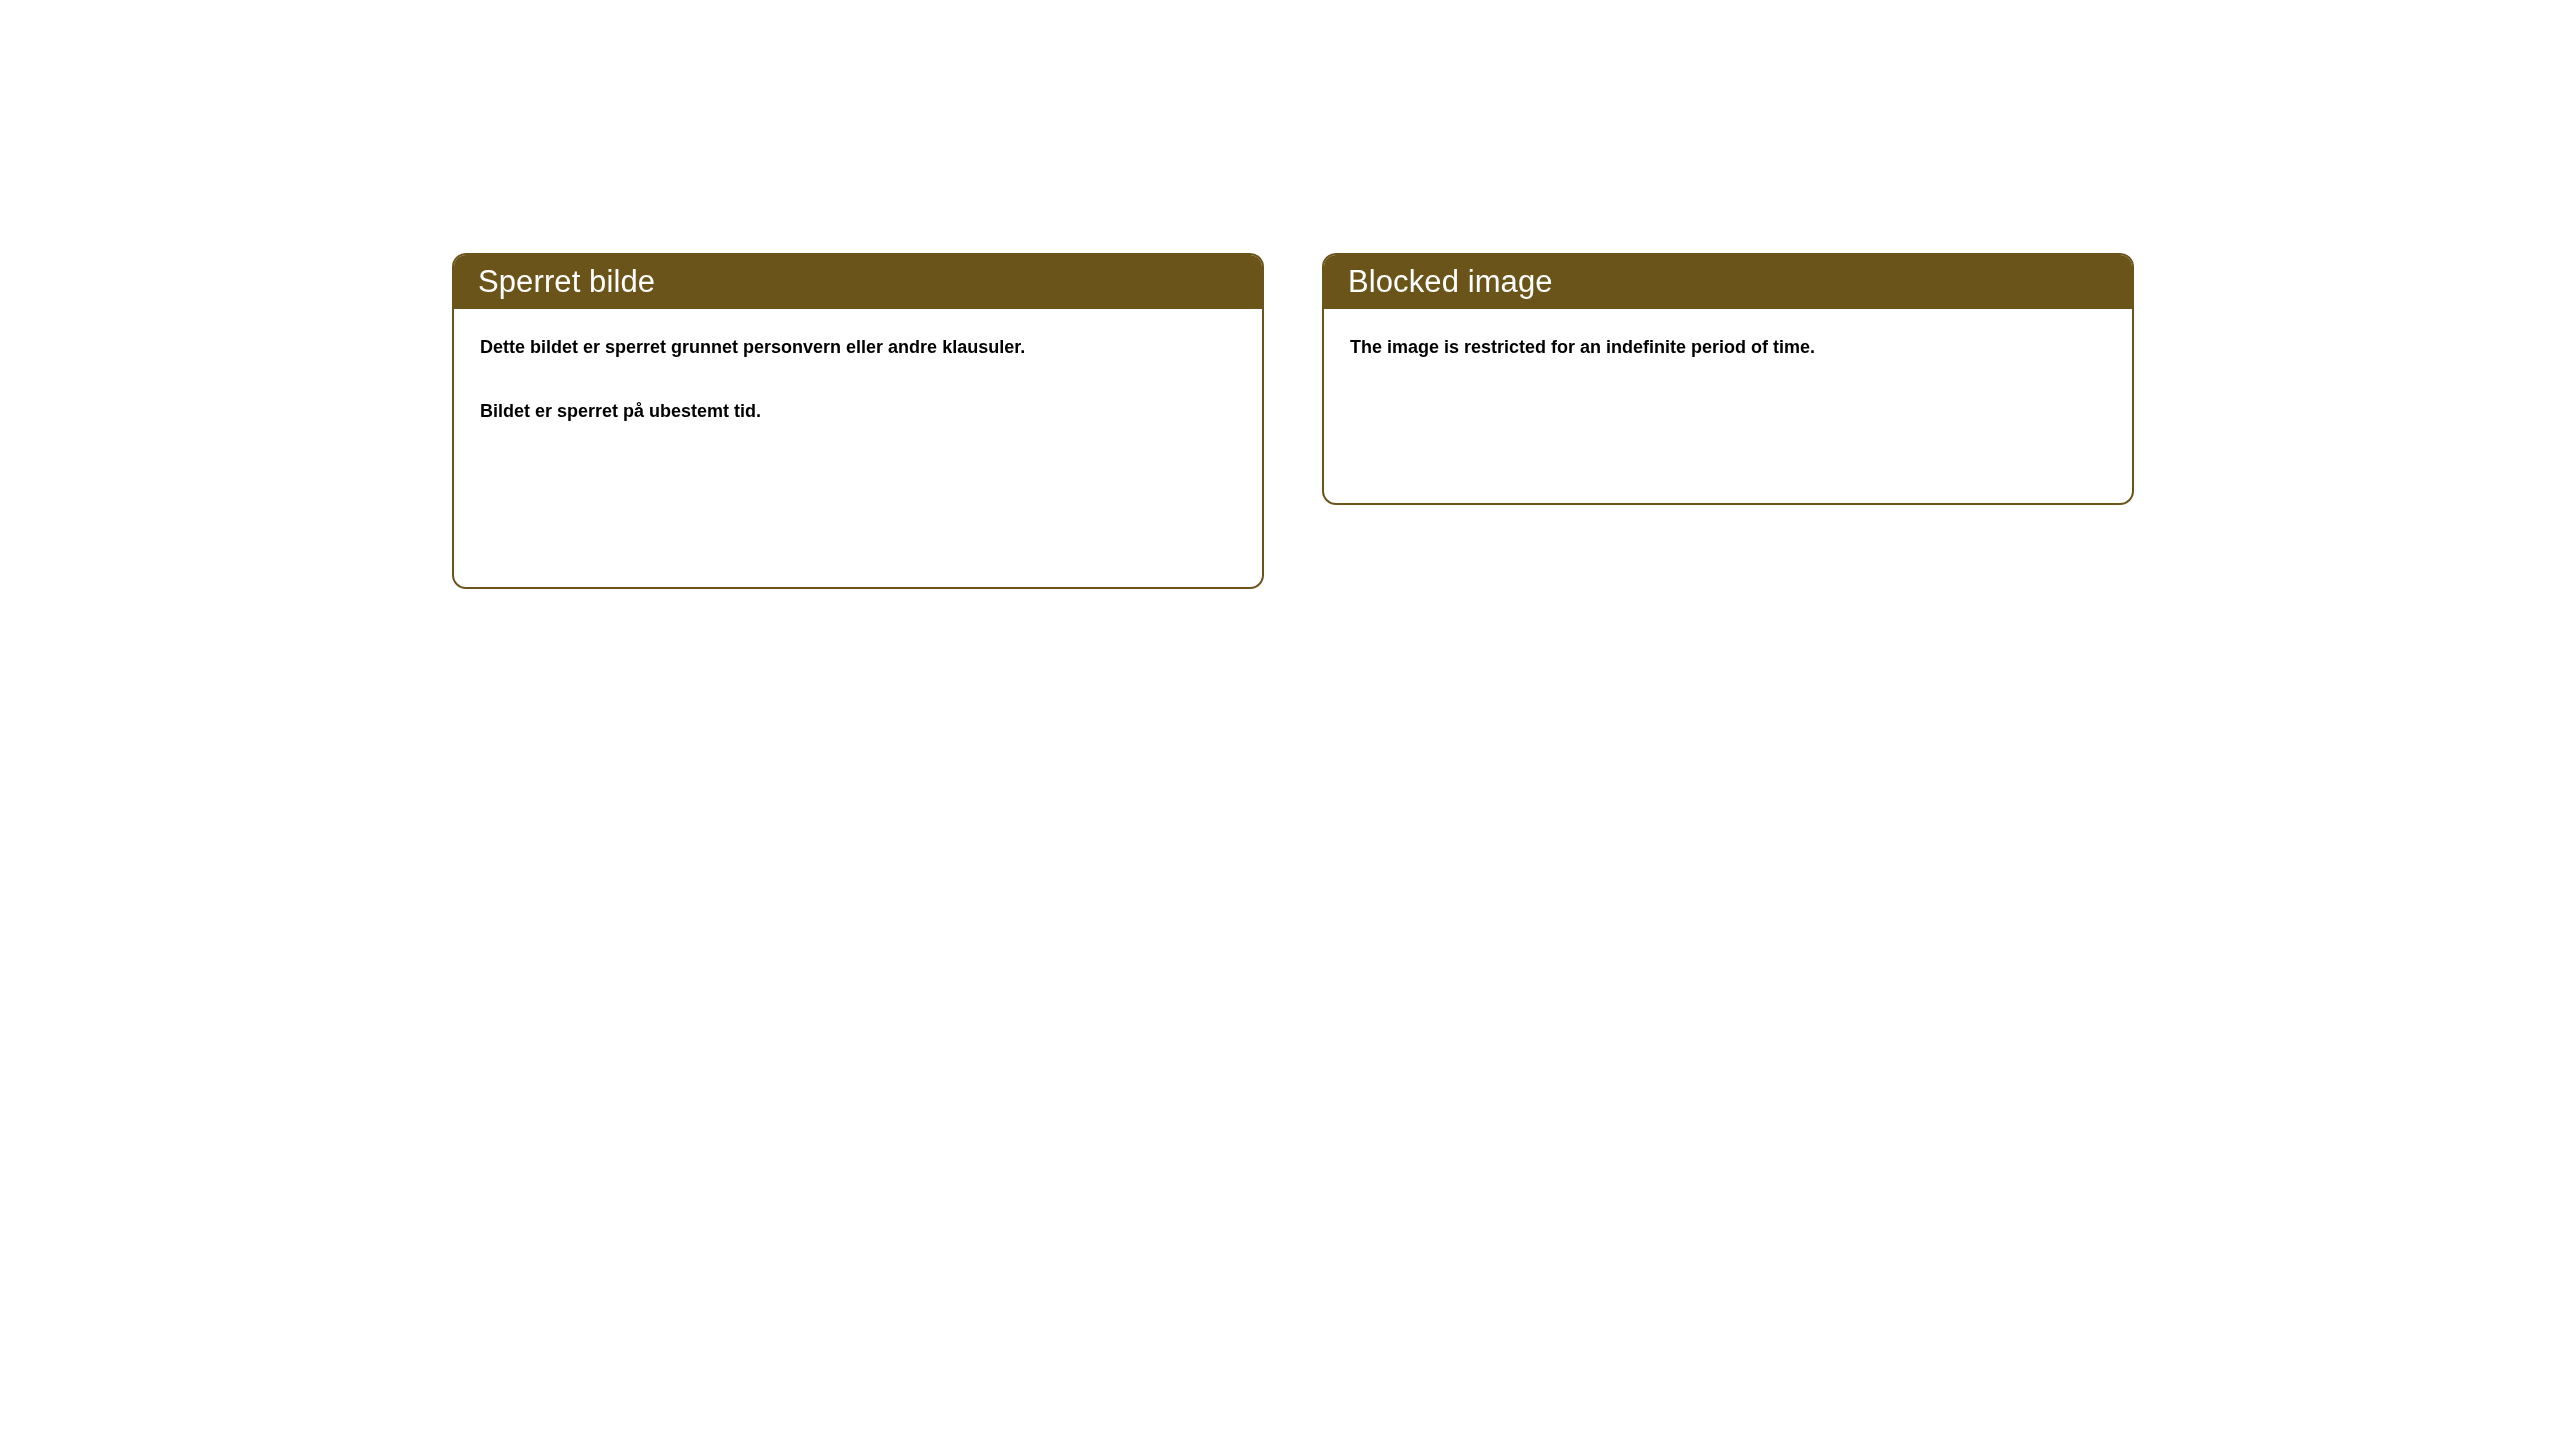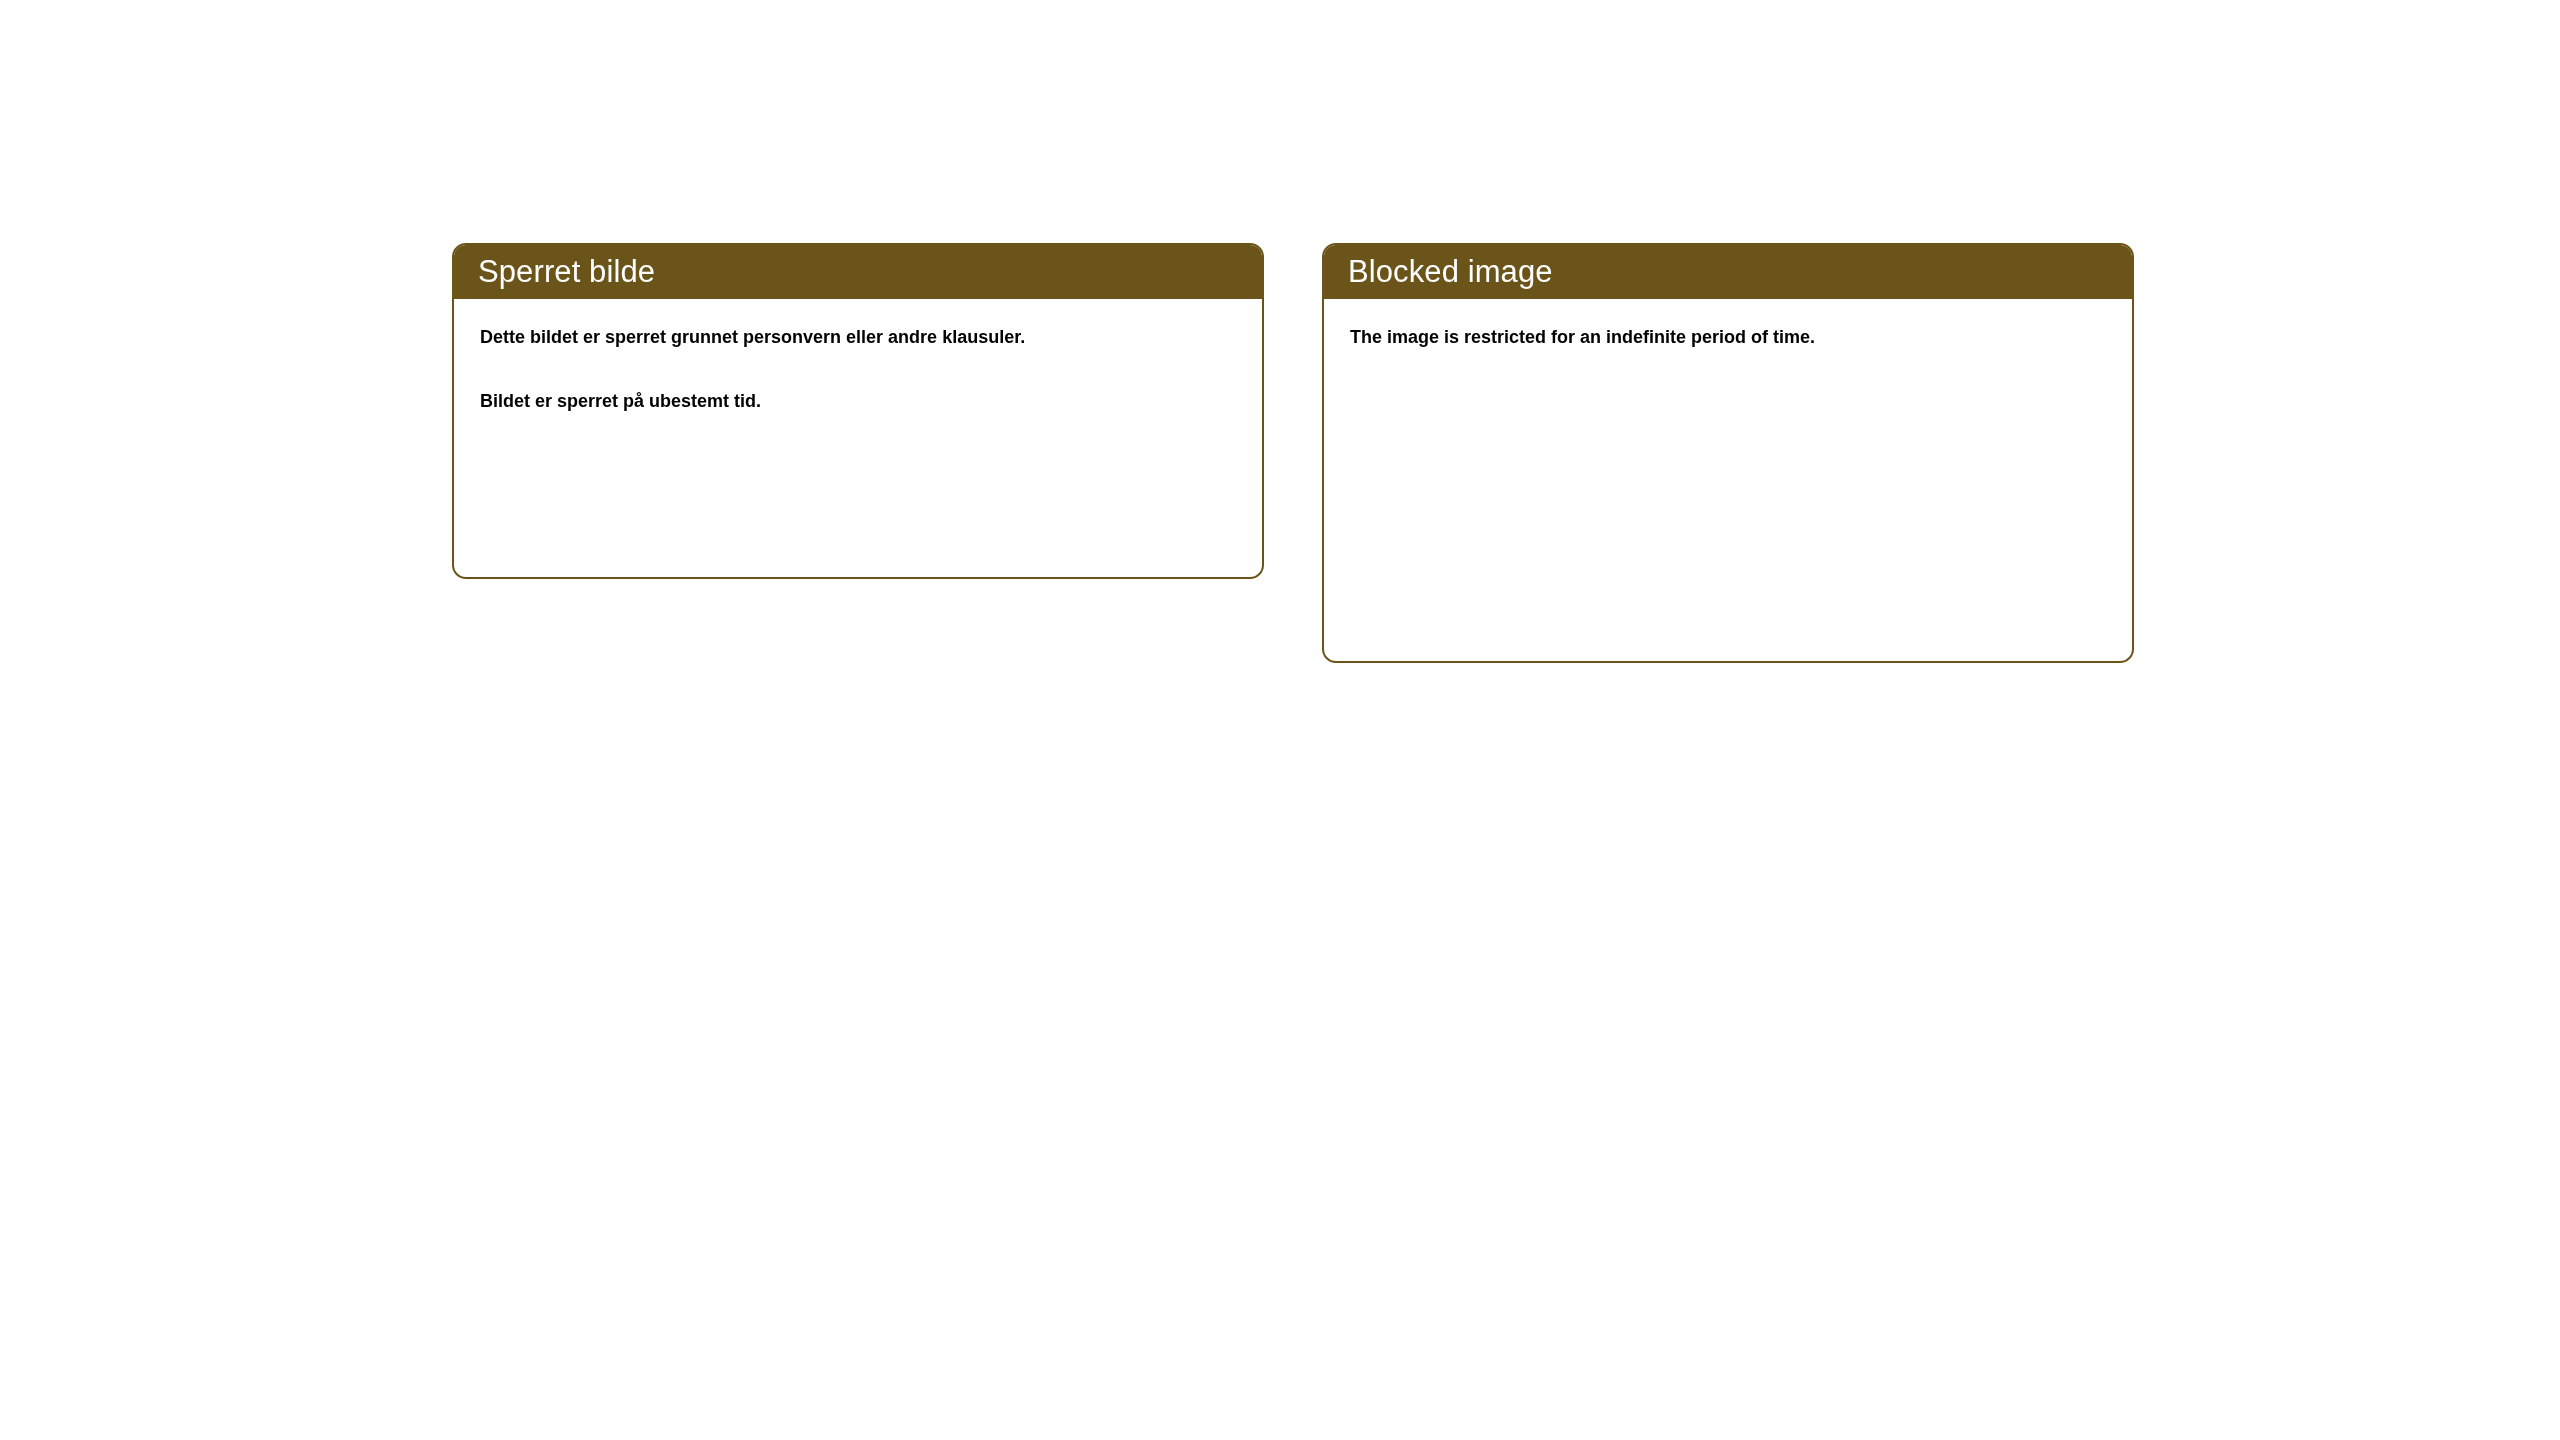--- a/index.html
+++ b/index.html
@@ -19,38 +19,38 @@
   .notice-stage {
     position: absolute;
     left: 0;
     top: 0;
     width: 2560px;
     height: 1440px;
   }
 
   .notice-card {
     position: absolute;
-    top: 243px;
+    top: 253px;
     background: #ffffff;
     border: 2px solid #6b5419;
     border-radius: 14px;
     box-sizing: border-box;
     overflow: hidden;
   }
 
   .notice-card.card-no {
     left: 452px;
     width: 812px;
     height: 336px;
   }
 
   .notice-card.card-en {
     left: 1322px;
     width: 812px;
-    height: 420px;
+    height: 252px;
   }
 
   .card-header {
     background: #6b5419;
     height: 56px;
     margin: -2px -2px 0 -2px;
     display: flex;
     align-items: center;
     padding: 0 0 0 26px;
     box-sizing: border-box;

